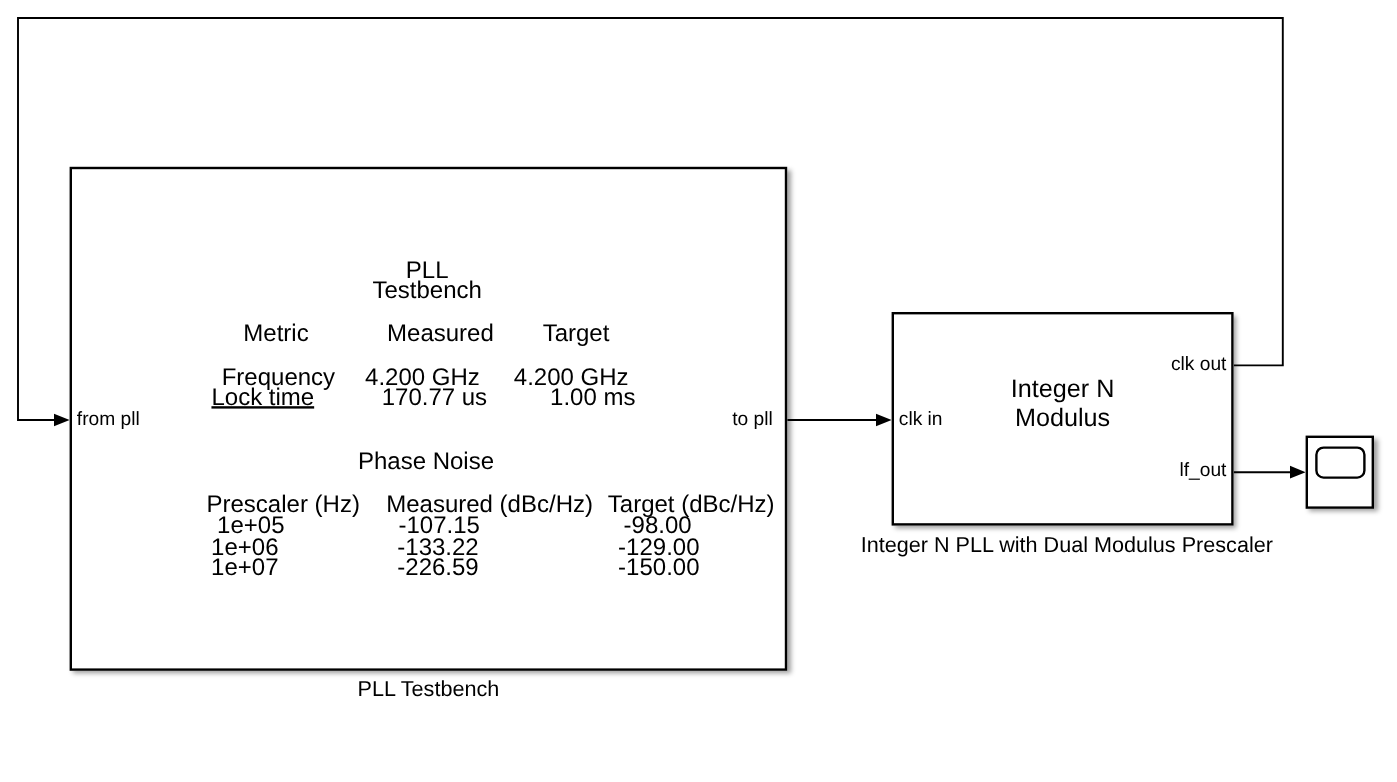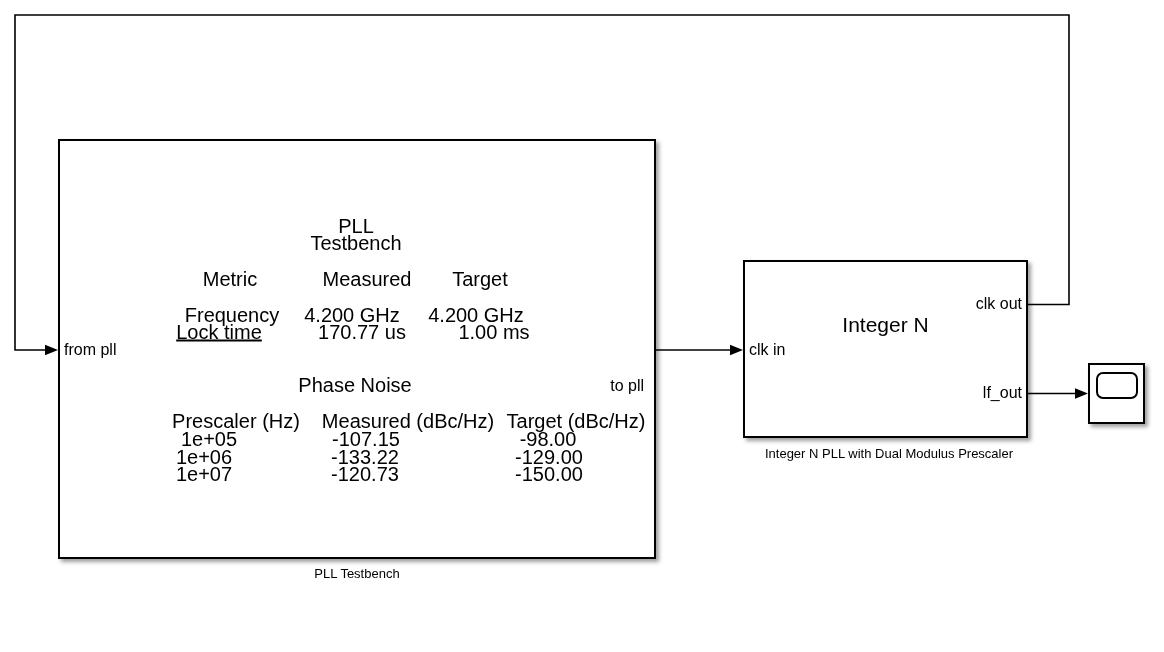--- a/index.html
+++ b/index.html
@@ -40,21 +40,21 @@
     white-space: nowrap;
     transform: translateY(-50%);
   }
   .block-title {
     position: absolute; left: 0; right: 0;
     text-align: center;
     font-size: 21px; line-height: 24px;
   }
   .caption {
     position: absolute;
-    font-size: 13px; line-height: 18px;
+    font-size: 18px; line-height: 18px;
     white-space: nowrap;
     transform: translate(-50%, -50%);
   }
   .copyright {
     position: absolute;
     font-size: 20px; line-height: 20px;
     white-space: nowrap;
     transform: translate(-50%, -50%);
   }
 </style>
@@ -73,21 +73,21 @@
       <polygon points="743,350 730,344.7 730,355.3" fill="#000"></polygon>
     </g>
     <g>
       <line x1="1028" y1="393.5" x2="1076" y2="393.5" stroke="#000" stroke-width="1.6"></line>
       <polygon points="1088,393.5 1075,388.2 1075,398.8" fill="#000"></polygon>
     </g>
   </svg>
 
   <div class="block" id="tb-block">
     <span class="port" style="left:4px; top:209px;">from pll</span>
-    <span class="port" style="right:10px; top:209px;margin-top:36px;">to pll</span>
+    <span class="port" style="right:10px; top:209px;">to pll</span>
 
     <span class="cell" style="left:296px; top:85px;">PLL</span>
     <span class="cell" style="left:296px; top:102px;">Testbench</span>
 
     <span class="cell" style="left:170px; top:138px;">Metric</span>
     <span class="cell" style="left:307px; top:138px;">Measured</span>
     <span class="cell" style="left:420px; top:138px;">Target</span>
 
     <span class="cell" style="left:172px; top:174px;">Frequency</span>
     <span class="cell" style="left:292px; top:174px;">4.200 GHz</span>
@@ -105,27 +105,28 @@
 
     <span class="cell" style="left:149px; top:298px;">1e+05</span>
     <span class="cell" style="left:306px; top:298px;">-107.15</span>
     <span class="cell" style="left:488px; top:298px;">-98.00</span>
 
     <span class="cell" style="left:144px; top:316px;">1e+06</span>
     <span class="cell" style="left:305px; top:316px;">-133.22</span>
     <span class="cell" style="left:489px; top:316px;">-129.00</span>
 
     <span class="cell" style="left:144px; top:333px;">1e+07</span>
-    <span class="cell" style="left:305px; top:333px;">-120.73</span>
+    <span class="cell" style="left:305px; top:333px;">-226.59</span>
     <span class="cell" style="left:489px; top:333px;">-150.00</span>
   </div>
 
   <div class="block" id="intn-block">
     <div class="block-title" style="top:51px;">
       <div>Integer N</div>
+      <div>Modulus</div>
     </div>
     <span class="port" style="left:4px;  top:88px;">clk in</span>
     <span class="port" style="right:4px; top:42px;margin-left:36px;">clk out</span>
     <span class="port" style="right:4px; top:131px;">lf_out</span>
   </div>
 
   <div class="block" id="scope-block">
     <div class="scope-screen"></div>
   </div>
 

